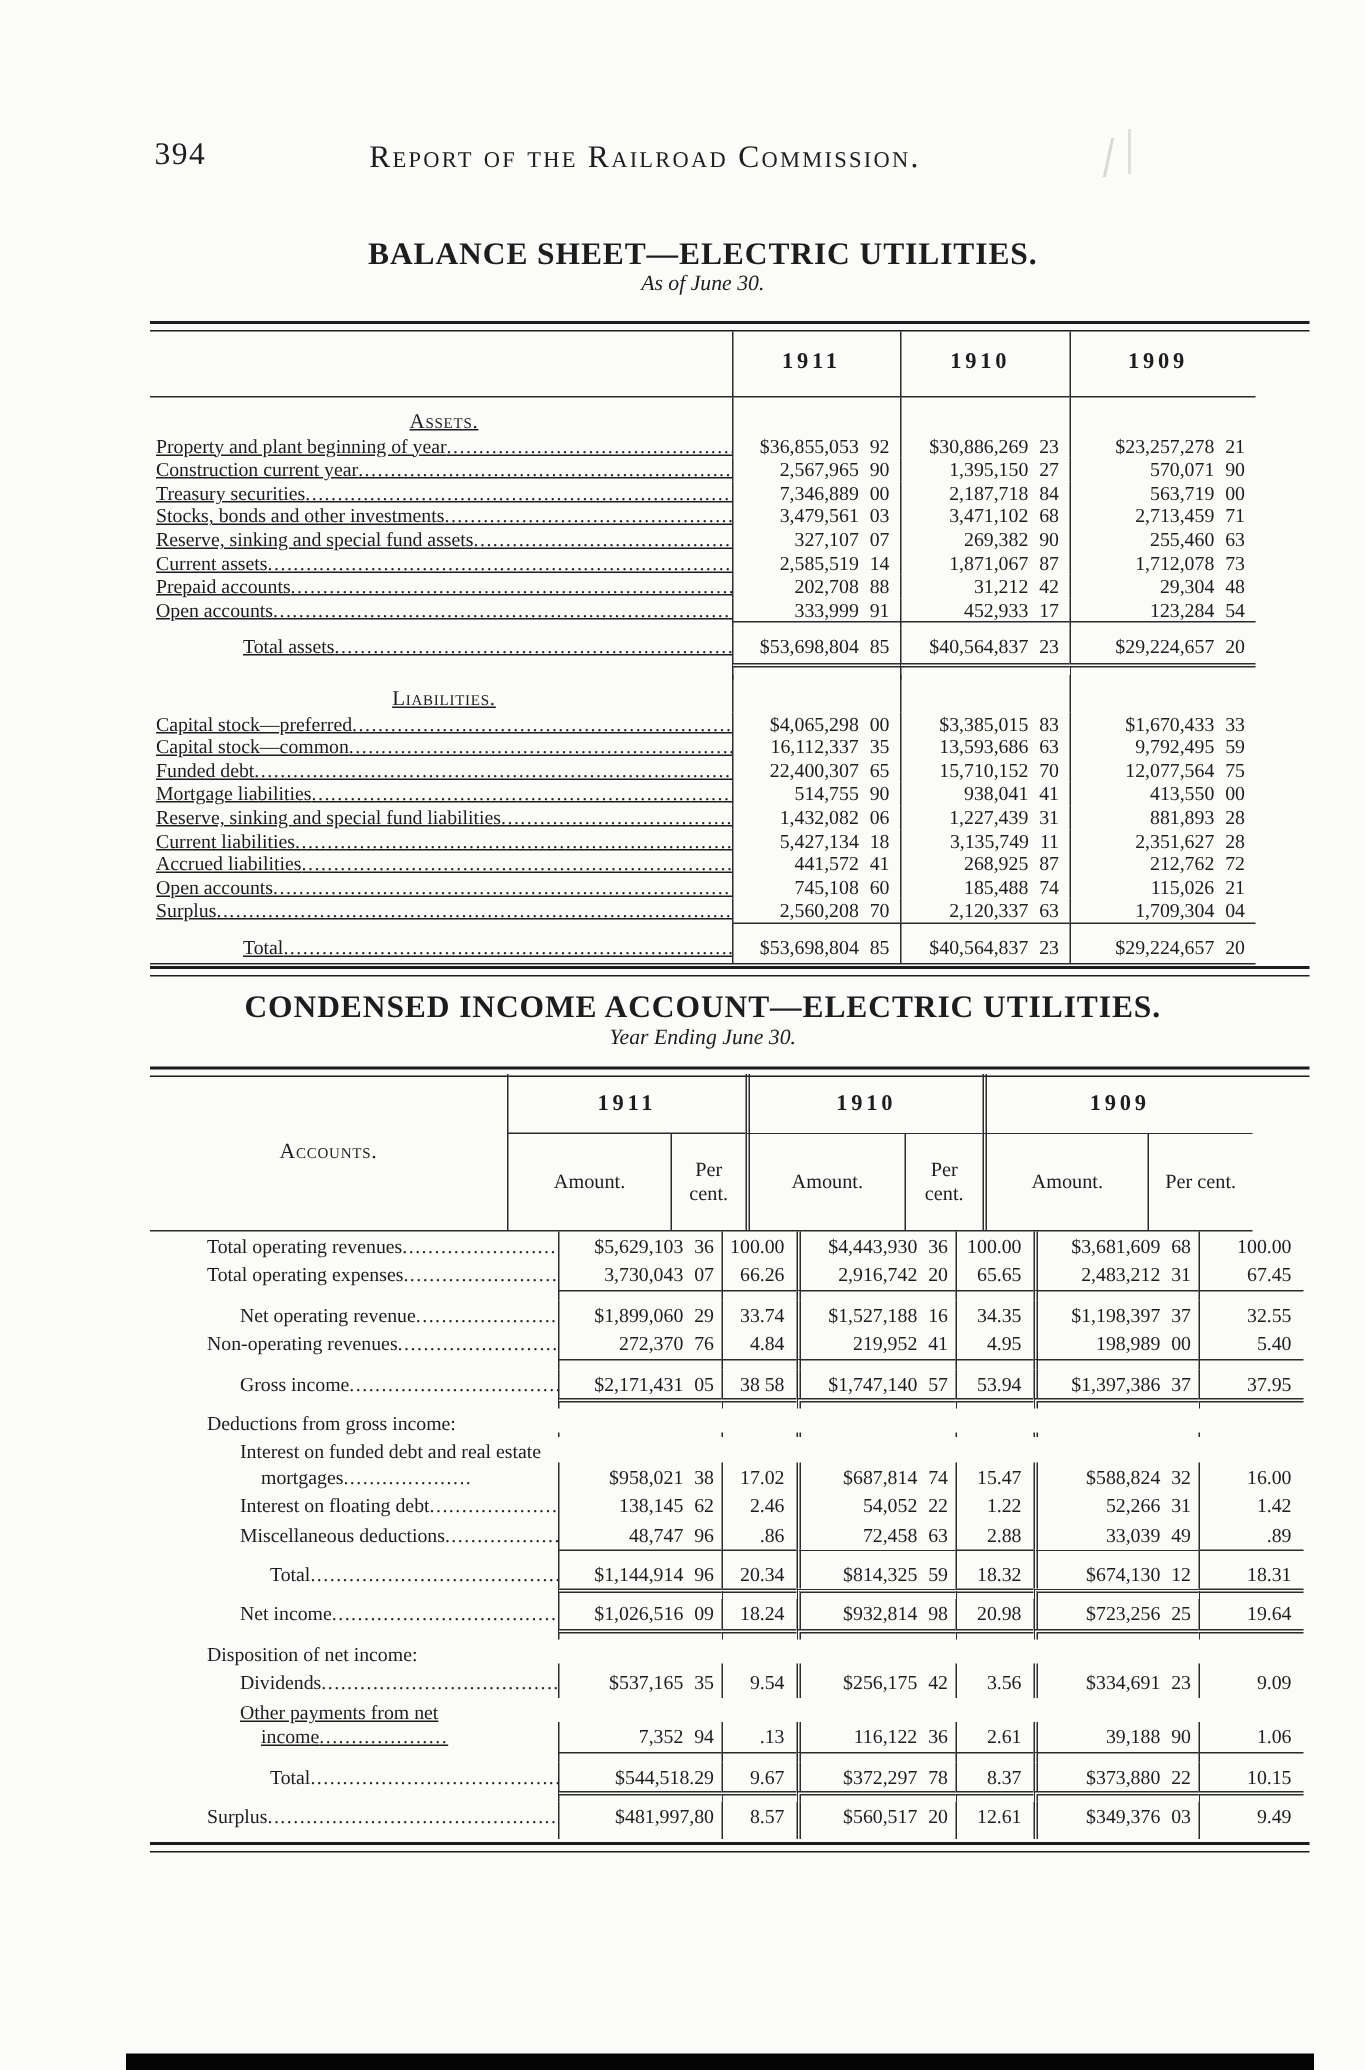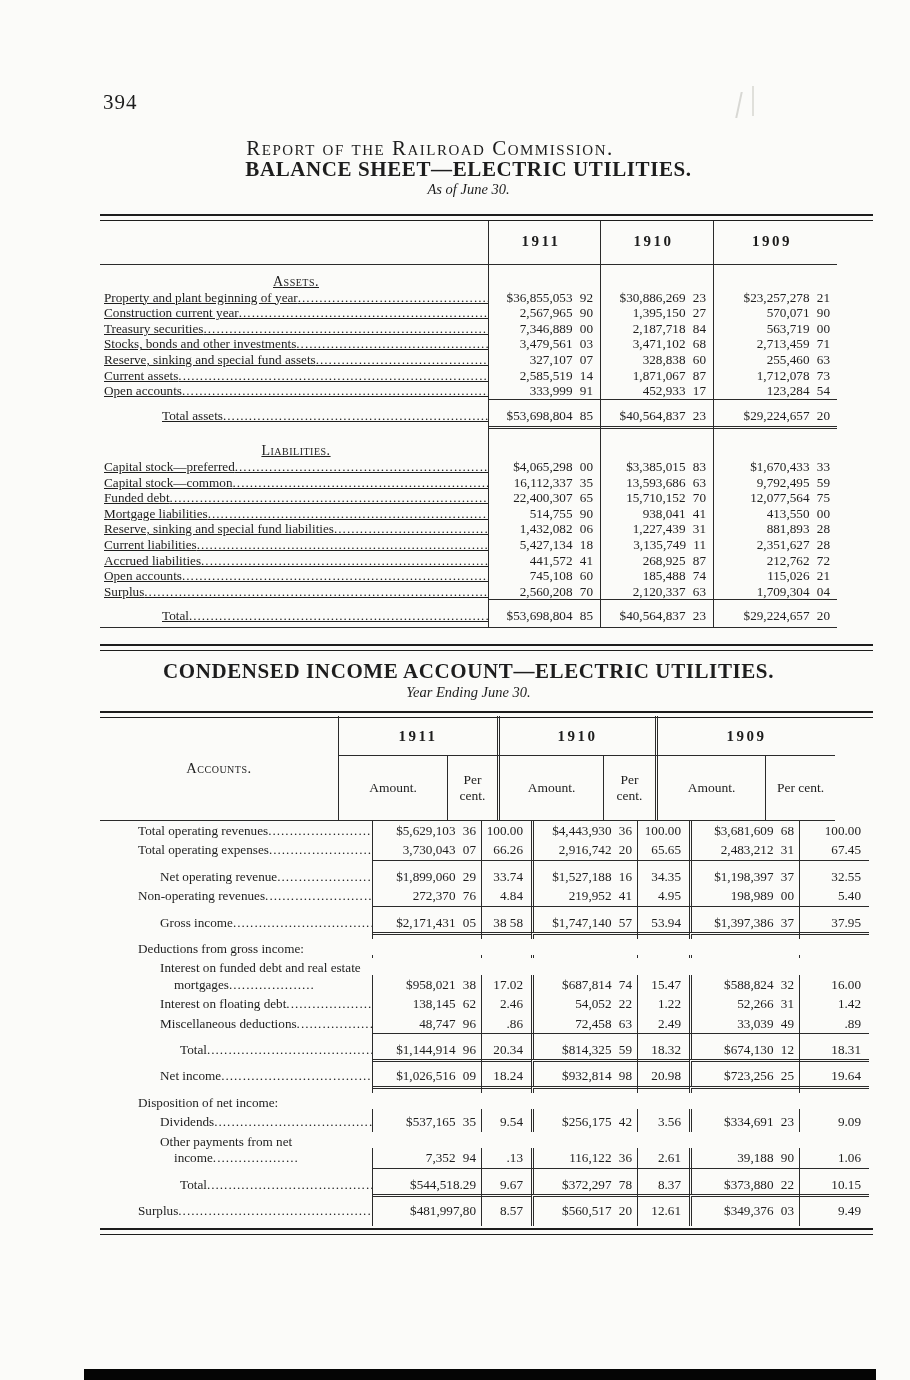--- a/index.html
+++ b/index.html
@@ -4,21 +4,21 @@
 <style>
   html,body{margin:0;padding:0;}
   body{
     width:910px;height:1380px;position:relative;background:#fbfbf9;
     font-family:"Liberation Serif","DejaVu Serif",serif;color:#1d1d1d;
     overflow:hidden;
   }
   
   .pgnum{position:absolute;left:103px;top:90px;font-size:21px;letter-spacing:1px;}
   .pgtitle{position:absolute;left:150px;top:92px;width:560px;text-align:center;
-    font-variant:small-caps;font-size:21px;letter-spacing:1.5px;margin-top:44px;}
+    font-variant:small-caps;font-size:21px;letter-spacing:1.5px;}
   .scan-mark{position:absolute;left:698px;top:92px;width:40px;height:26px;
     border-right:2px solid #c9c9c4;transform:skewX(-12deg);opacity:.7;}
   .scan-mark2{position:absolute;left:752px;top:86px;width:2px;height:30px;background:#d4d4cf;opacity:.7;}
 
   
   .ttl{position:absolute;left:100px;width:737px;text-align:center;
     font-weight:bold;font-size:21px;letter-spacing:.6px;}
   .sub{position:absolute;left:100px;width:737px;text-align:center;
     font-style:italic;font-size:14.5px;}
   #bs-title{top:157px;} #bs-sub{top:181px;}
@@ -128,28 +128,34 @@
       </div>
       <div class="t1row">
         <div class="lc ldr">Stocks, bonds and other investments</div>
         <div class="vc">3,479,561 03</div>
         <div class="vc">3,471,102 68</div>
         <div class="vc">2,713,459 71</div>
       </div>
       <div class="t1row">
         <div class="lc ldr">Reserve, sinking and special fund assets</div>
         <div class="vc">327,107 07</div>
-        <div class="vc">328,838 60</div>
+        <div class="vc">269,382 90</div>
         <div class="vc">255,460 63</div>
       </div>
       <div class="t1row">
         <div class="lc ldr">Current assets</div>
         <div class="vc">2,585,519 14</div>
         <div class="vc">1,871,067 87</div>
         <div class="vc">1,712,078 73</div>
+      </div>
+      <div class="t1row">
+        <div class="lc ldr">Prepaid accounts</div>
+        <div class="vc">202,708 88</div>
+        <div class="vc">31,212 42</div>
+        <div class="vc">29,304 48</div>
       </div>
       <div class="t1row">
         <div class="lc ldr">Open accounts</div>
         <div class="vc">333,999 91</div>
         <div class="vc">452,933 17</div>
         <div class="vc">123,284 54</div>
       </div>
       <div class="t1row sep">
         <div class="lc"></div>
         <div class="vc rs"></div>
@@ -362,21 +368,21 @@
         <div class="a g">54,052 22</div>
         <div class="p">1.22</div>
         <div class="a g">52,266 31</div>
         <div class="p">1.42</div>
       </div>
       <div class="t2row">
         <div class="lc2 ldr" style="padding-left: 26px;">Miscellaneous deductions</div>
         <div class="a">48,747 96</div>
         <div class="p">.86</div>
         <div class="a g">72,458 63</div>
-        <div class="p">2.49</div>
+        <div class="p">2.88</div>
         <div class="a g">33,039 49</div>
         <div class="p">.89</div>
       </div>
       <div class="t2row sep2">
         <div></div>
         <div class="a rs"></div>
         <div class="p rs"></div>
         <div class="a g rs"></div>
         <div class="p rs"></div>
         <div class="a g rs"></div>
@@ -430,21 +436,21 @@
       <div class="t2row">
         <div class="lc2 ldr" style="padding-left: 26px;">Dividends</div>
         <div class="a">$537,165 35</div>
         <div class="p">9.54</div>
         <div class="a g">$256,175 42</div>
         <div class="p">3.56</div>
         <div class="a g">$334,691 23</div>
         <div class="p">9.09</div>
       </div>
       <div class="t2row">
-        <div class="lcw ldrw" style="padding-left: 40px;">Other payments from net income</div>
+        <div class="lcw ldrw" style="padding-left: 40px; text-decoration: underline;">Other payments from net income</div>
         <div class="a">7,352 94</div>
         <div class="p">.13</div>
         <div class="a g">116,122 36</div>
         <div class="p">2.61</div>
         <div class="a g">39,188 90</div>
         <div class="p">1.06</div>
       </div>
       <div class="t2row sep2">
         <div></div>
         <div class="a rs"></div>

